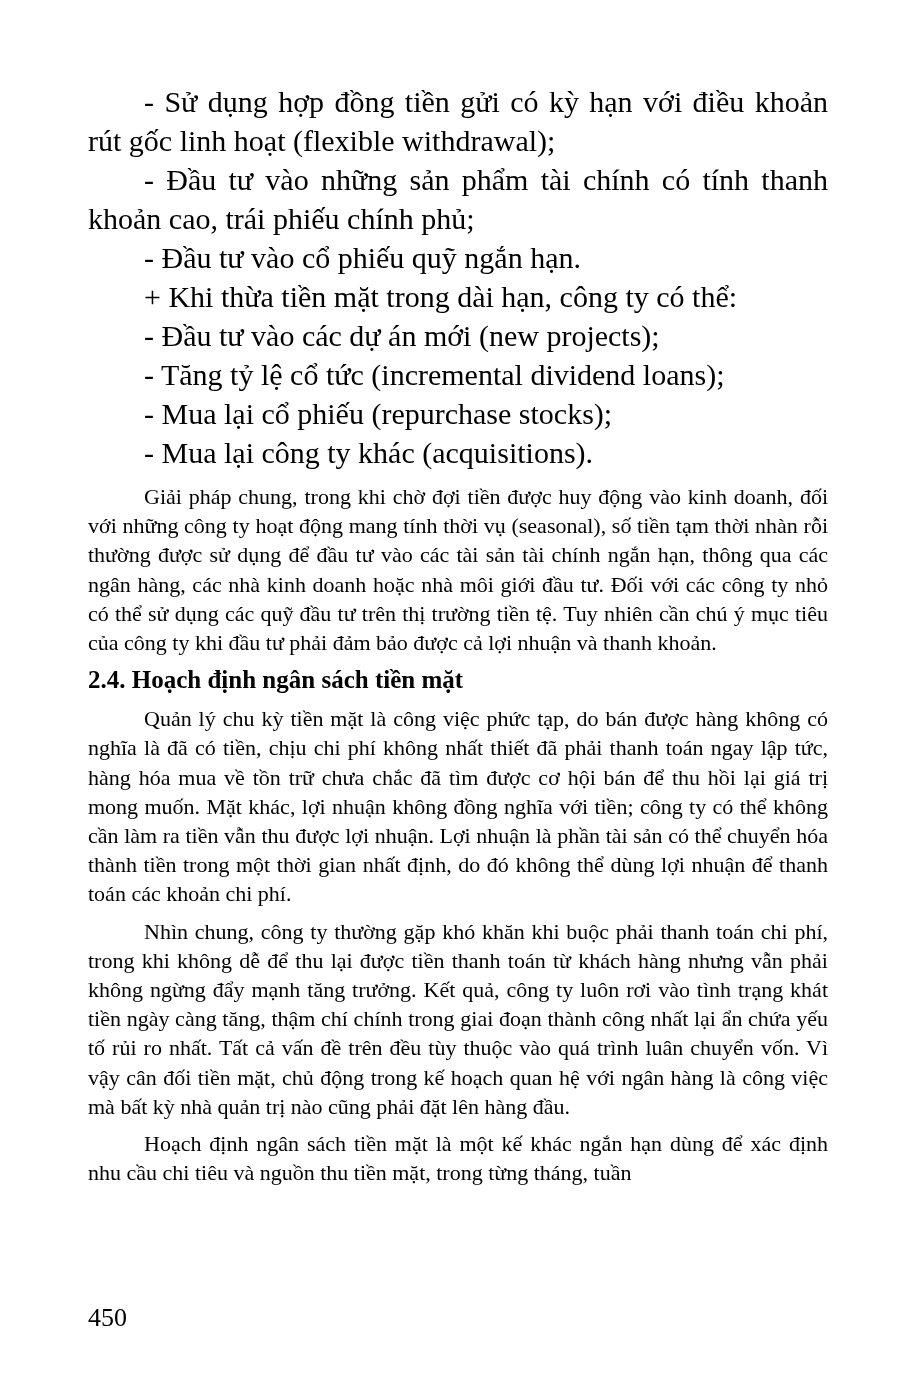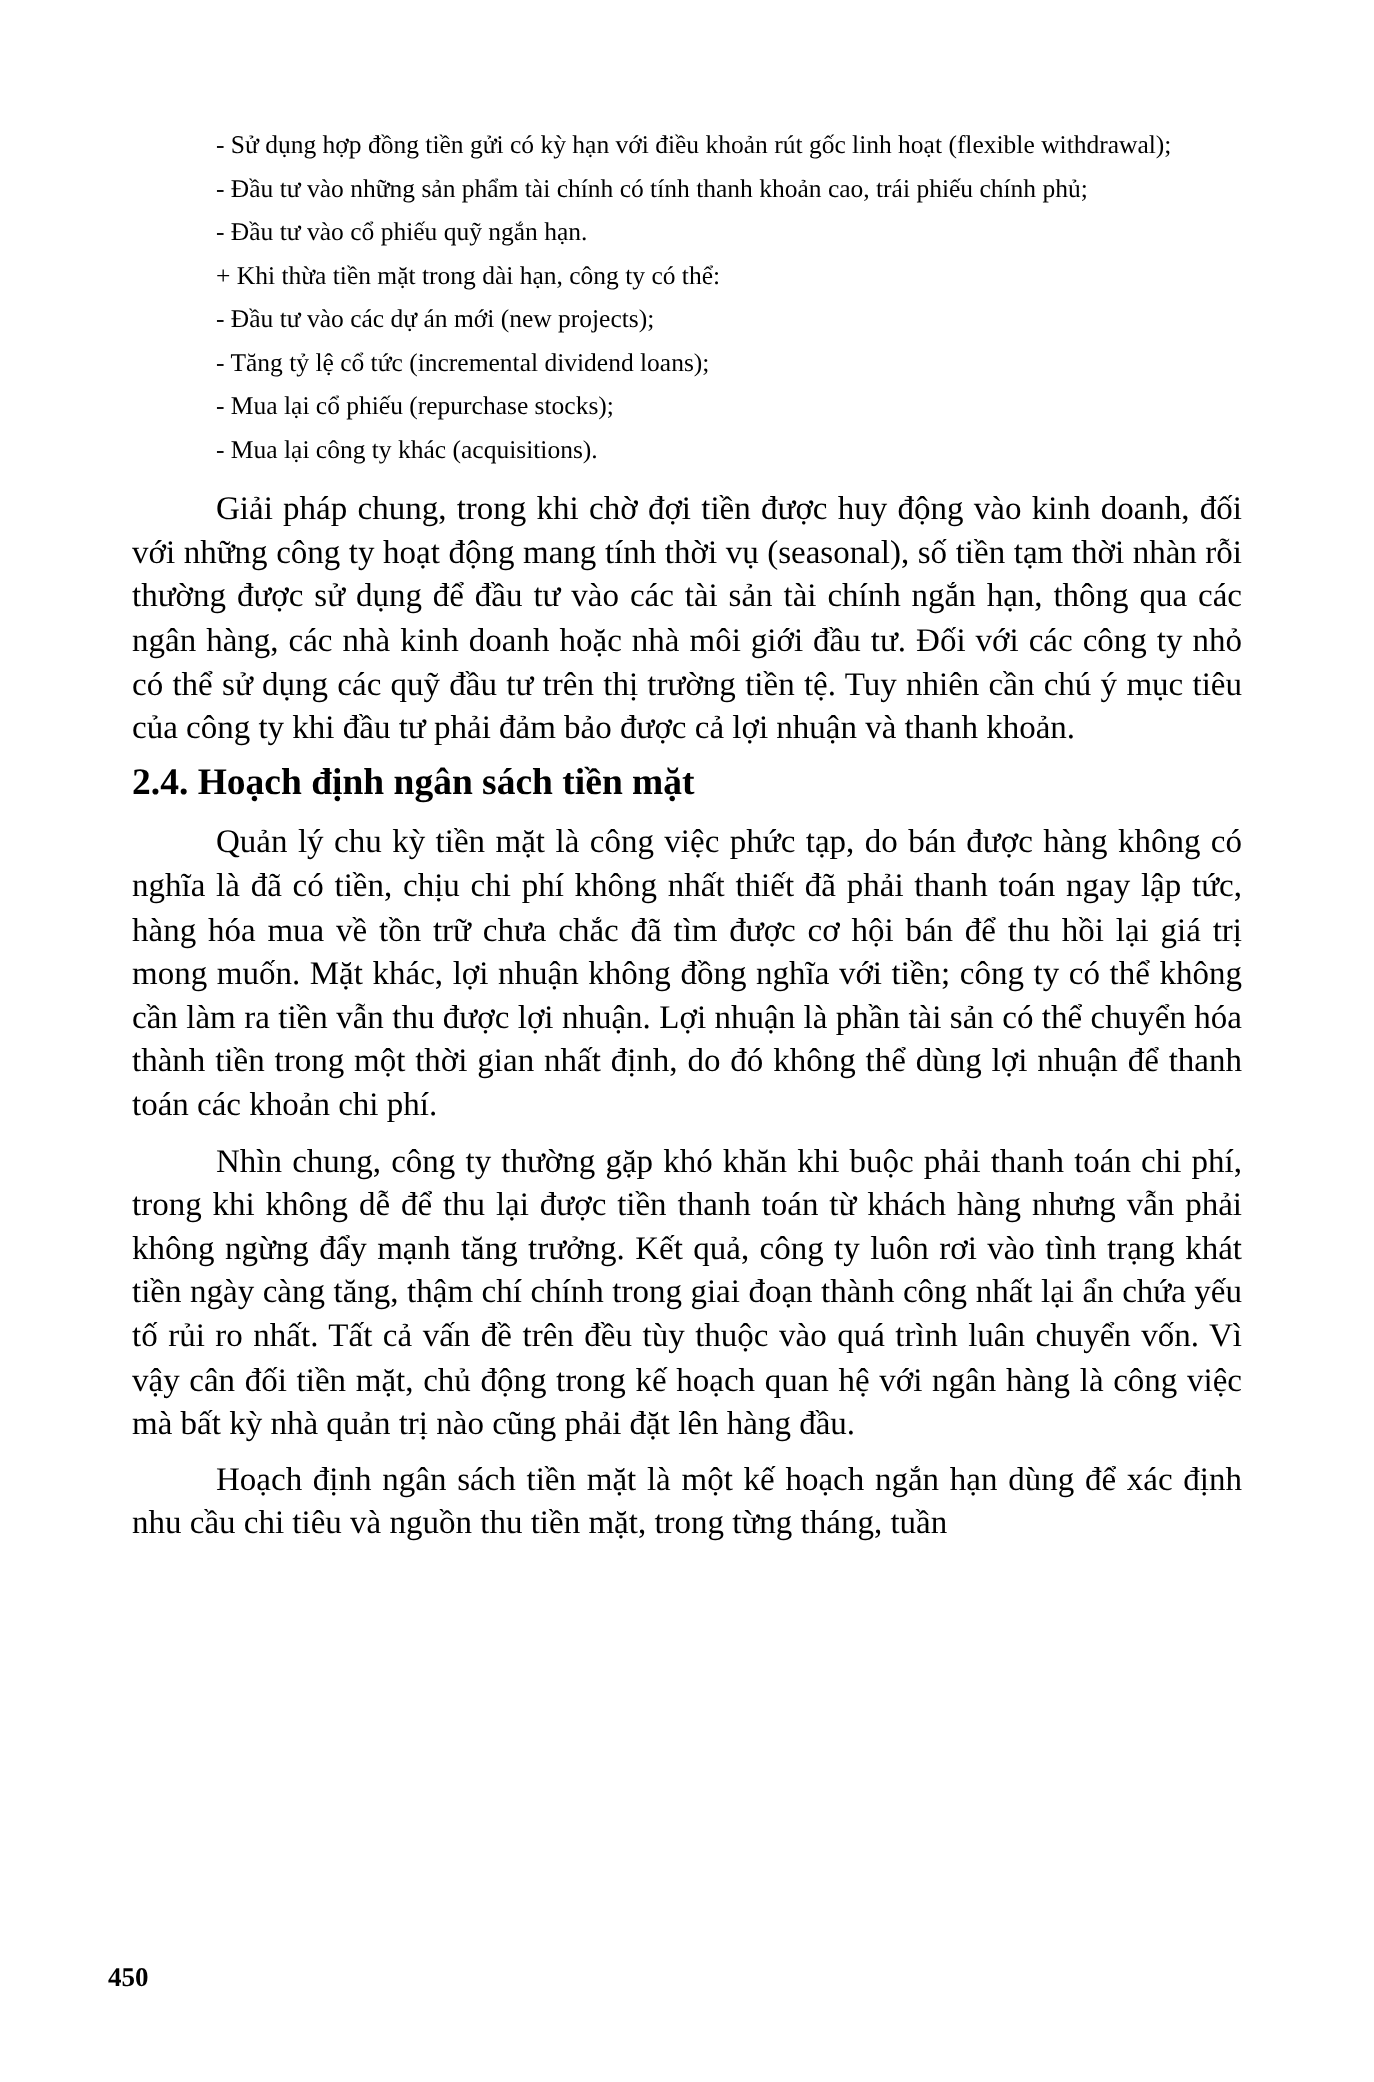--- a/index.html
+++ b/index.html
@@ -18,22 +18,22 @@
   }
   .content {
     position: absolute;
     left: 88px;
     top: 82px;
     width: 740px;
   }
   
   .bullet {
     margin: 0;
-    font-size: 17px;
-    line-height: 29px;
+    font-size: 30px;
+    line-height: 39px;
     text-align: justify;
     text-indent: 56px;
     text-justify: inter-word;
   }
   
   .para {
     margin: 0 0 7px 0;
     font-size: 22px;
     line-height: 29.2px;
     text-align: justify;
@@ -52,24 +52,24 @@
     line-height: 32px;
     font-weight: bold;
     text-align: left;
     text-indent: 0;
   }
   .spacer-list-to-para {
     height: 10px;
   }
   .page-number {
     position: absolute;
-    left: 72px;
+    left: 88px;
     top: 1305px;
-    font-size: 18px;
-    font-weight: bold;
+    font-size: 26px;
+    font-weight: normal;
     line-height: 26px;
     font-family: "Liberation Serif", "DejaVu Serif", serif;
   }
 </style>
 </head>
 <body>
 
 <div class="page">
 
   <div class="content">
@@ -88,19 +88,19 @@
     <div class="spacer-list-to-para"></div>
 
     <p class="para">Giải pháp chung, trong khi chờ đợi tiền được huy động vào kinh doanh, đối với những công ty hoạt động mang tính thời vụ (seasonal), số tiền tạm thời nhàn rỗi thường được sử dụng để đầu tư vào các tài sản tài chính ngắn hạn, thông qua các ngân hàng, các nhà kinh doanh hoặc nhà môi giới đầu tư. Đối với các công ty nhỏ có thể sử dụng các quỹ đầu tư trên thị trường tiền tệ. Tuy nhiên cần chú ý mục tiêu của công ty khi đầu tư phải đảm bảo được cả lợi nhuận và thanh khoản.</p>
 
     <h2 class="heading">2.4. Hoạch định ngân sách tiền mặt</h2>
 
     <p class="para">Quản lý chu kỳ tiền mặt là công việc phức tạp, do bán được hàng không có nghĩa là đã có tiền, chịu chi phí không nhất thiết đã phải thanh toán ngay lập tức, hàng hóa mua về tồn trữ chưa chắc đã tìm được cơ hội bán để thu hồi lại giá trị mong muốn. Mặt khác, lợi nhuận không đồng nghĩa với tiền; công ty có thể không cần làm ra tiền vẫn thu được lợi nhuận. Lợi nhuận là phần tài sản có thể chuyển hóa thành tiền trong một thời gian nhất định, do đó không thể dùng lợi nhuận để thanh toán các khoản chi phí.</p>
 
     <p class="para para-gap-before">Nhìn chung, công ty thường gặp khó khăn khi buộc phải thanh toán chi phí, trong khi không dễ để thu lại được tiền thanh toán từ khách hàng nhưng vẫn phải không ngừng đẩy mạnh tăng trưởng. Kết quả, công ty luôn rơi vào tình trạng khát tiền ngày càng tăng, thậm chí chính trong giai đoạn thành công nhất lại ẩn chứa yếu tố rủi ro nhất. Tất cả vấn đề trên đều tùy thuộc vào quá trình luân chuyển vốn. Vì vậy cân đối tiền mặt, chủ động trong kế hoạch quan hệ với ngân hàng là công việc mà bất kỳ nhà quản trị nào cũng phải đặt lên hàng đầu.</p>
 
-    <p class="para para-gap-before">Hoạch định ngân sách tiền mặt là một kế hoạch ngắn hạn dùng để xác định nhu cầu chi tiêu và nguồn thu tiền mặt, trong từng tháng, tuần</p>
+    <p class="para para-gap-before">Hoạch định ngân sách tiền mặt là một kế khác ngắn hạn dùng để xác định nhu cầu chi tiêu và nguồn thu tiền mặt, trong từng tháng, tuần</p>
 
   </div>
 
   <div class="page-number">450</div>
 
 </div>
 
 </body></html>

